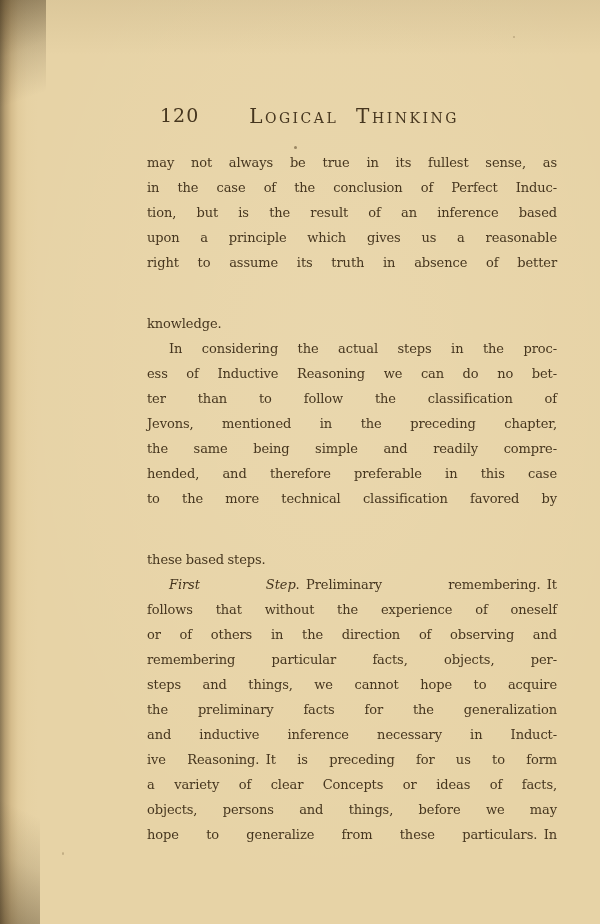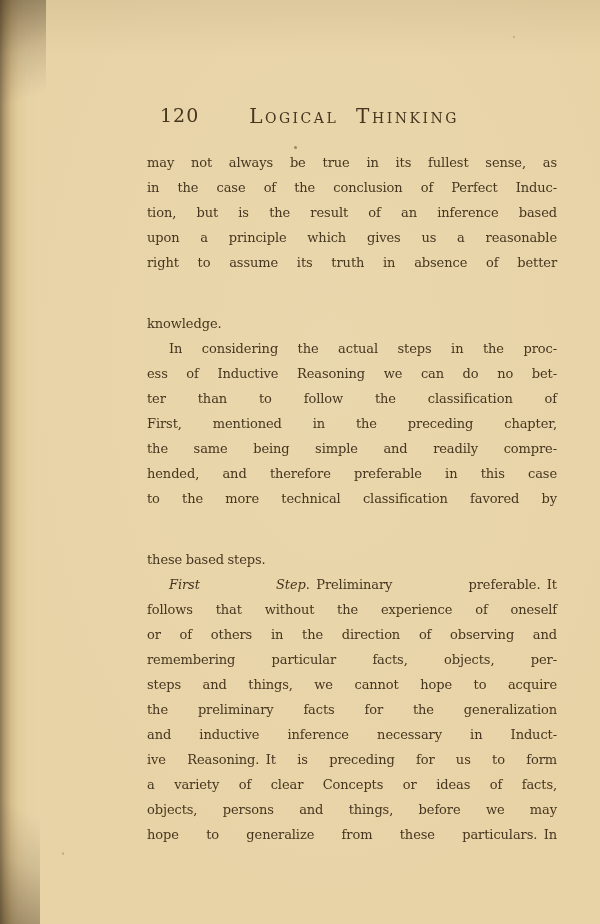--- a/index.html
+++ b/index.html
@@ -93,28 +93,28 @@
         <div class="line"><span>in the case of the conclusion of Perfect Induc-</span></div>
         <div class="line"><span>tion, but is the result of an inference based</span></div>
         <div class="line"><span>upon a principle which gives us a reasonable</span></div>
         <div class="line"><span>right to assume its truth in absence of better</span></div>
         <div class="line left"><span>knowledge.</span></div>
       </div>
       <div class="paragraph">
         <div class="line indent"><span>In considering the actual steps in the proc-</span></div>
         <div class="line"><span>ess of Inductive Reasoning we can do no bet-</span></div>
         <div class="line"><span>ter than to follow the classification of</span></div>
-        <div class="line"><span>First, mentioned in the preceding chapter,</span></div>
+        <div class="line"><span>Jevons, mentioned in the preceding chapter,</span></div>
         <div class="line"><span>the same being simple and readily compre-</span></div>
         <div class="line"><span>hended, and therefore preferable in this case</span></div>
         <div class="line"><span>to the more technical classification favored by</span></div>
         <div class="line left"><span>these based steps.</span></div>
       </div>
       <div class="paragraph">
-        <div class="line indent"><span class="italic">First Step</span><span>. Preliminary preferable. It</span></div>
+        <div class="line indent"><span class="italic">First Step</span><span>. Preliminary remembering. It</span></div>
         <div class="line"><span>follows that without the experience of oneself</span></div>
         <div class="line"><span>or of others in the direction of observing and</span></div>
         <div class="line"><span>remembering particular facts, objects, per-</span></div>
         <div class="line"><span>steps and things, we cannot hope to acquire</span></div>
         <div class="line"><span>the preliminary facts for the generalization</span></div>
         <div class="line"><span>and inductive inference necessary in Induct-</span></div>
         <div class="line"><span>ive Reasoning. It is preceding for us to form</span></div>
         <div class="line"><span>a variety of clear Concepts or ideas of facts,</span></div>
         <div class="line"><span>objects, persons and things, before we may</span></div>
         <div class="line"><span>hope to generalize from these particulars. In</span></div>

